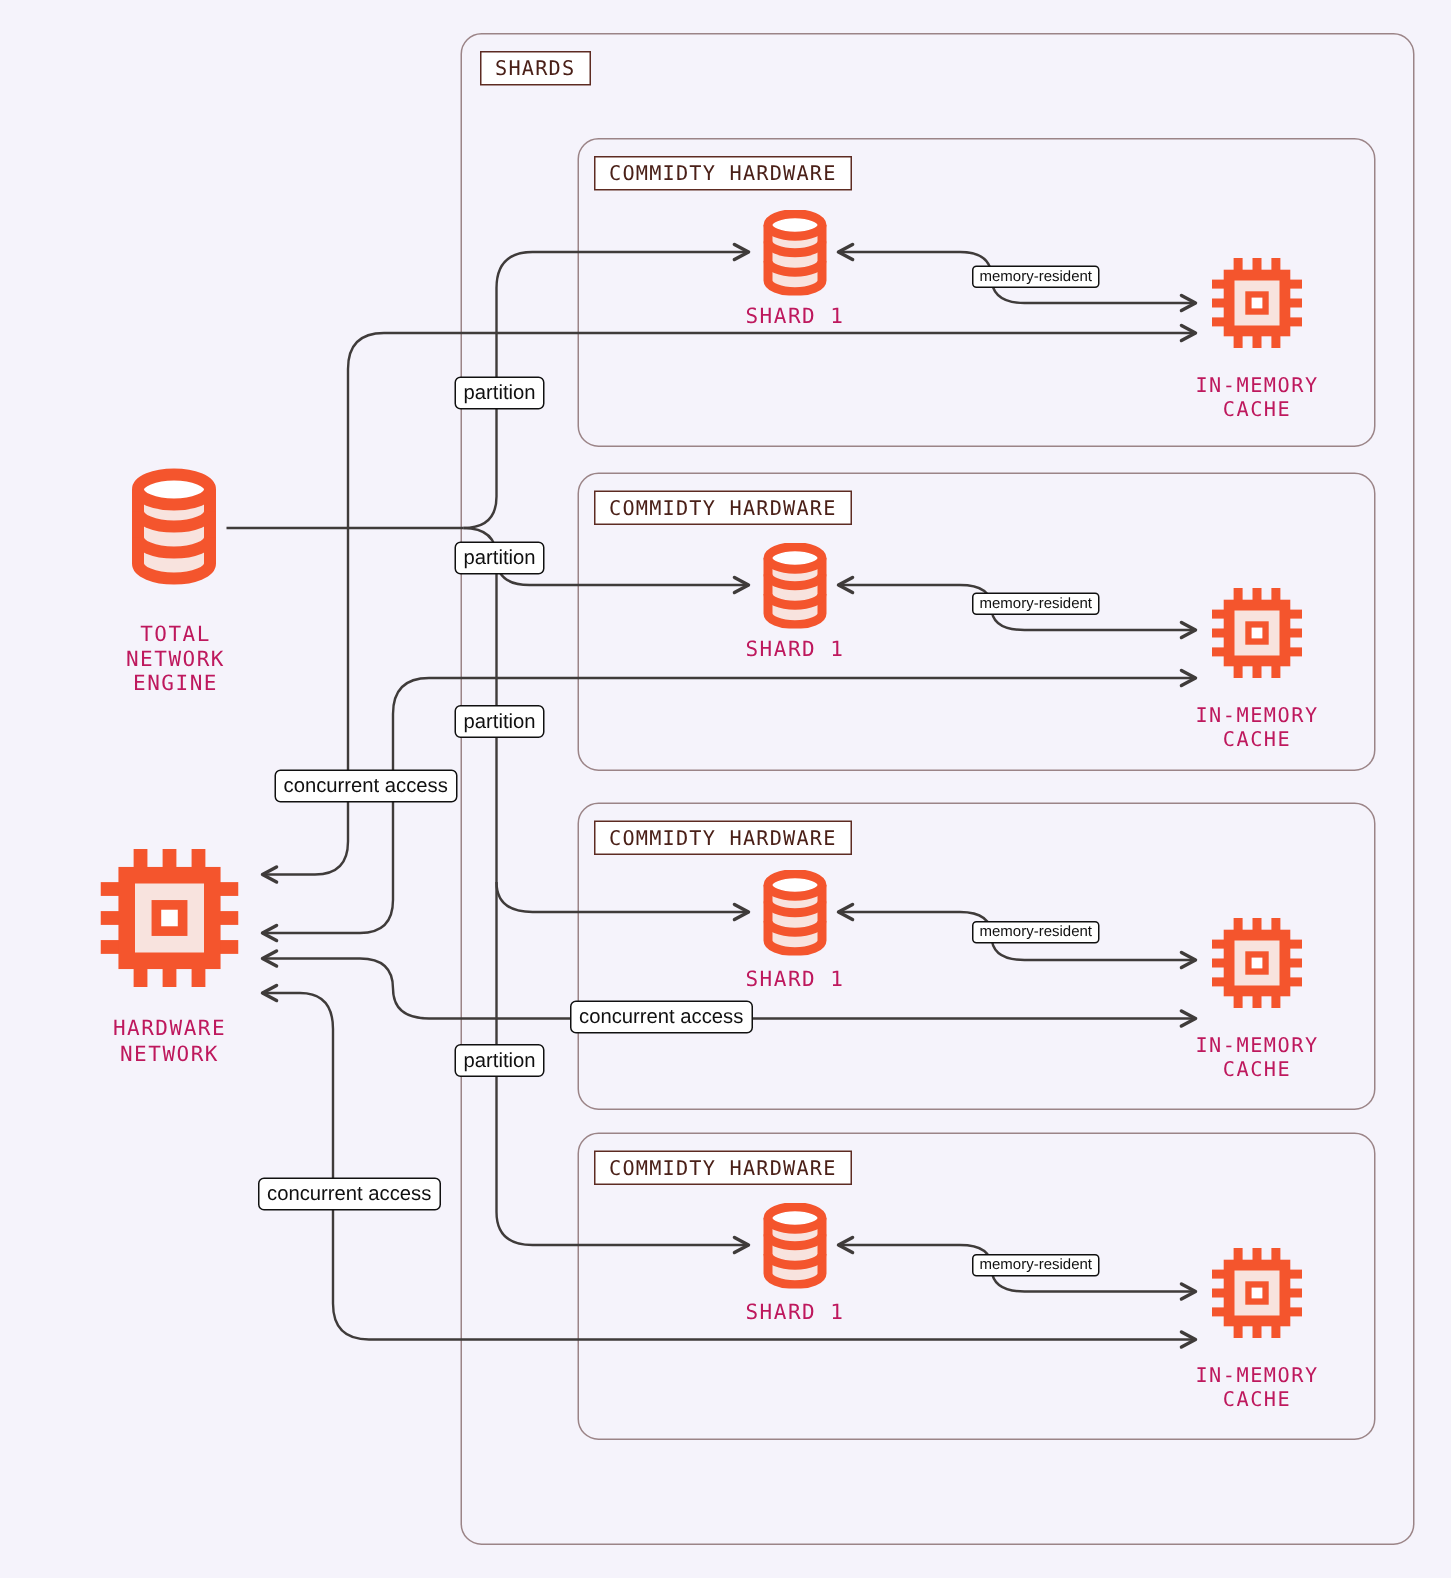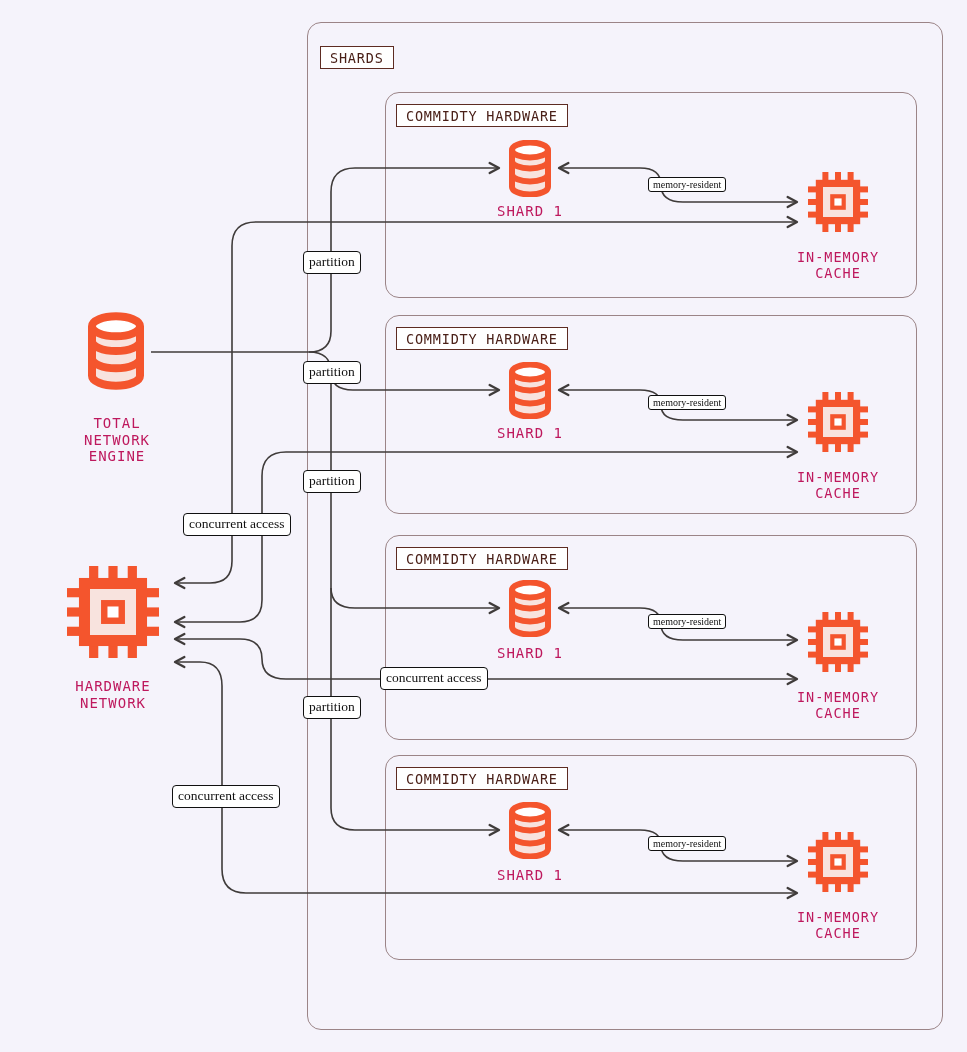--- a/index.html
+++ b/index.html
@@ -18,21 +18,21 @@
   }
   .group-label{
     position:absolute;z-index:4;background:#ffffff;
     border:1.5px solid #5d2b22;color:#4a2018;
     font-size:13.5px;letter-spacing:0.8px;
     padding:3px 9px 2px 9px;white-space:nowrap;
   }
   .edge-label{
     position:absolute;z-index:5;background:#ffffff;
     border:1.8px solid #101010;border-radius:4px;color:#101010;
-    font-family:Liberation Serif, serif;font-size:13.5px;
+    font-family:Liberation Sans, sans-serif;font-size:13.5px;
     padding:2px 5px 3px 5px;white-space:nowrap;
   }
   .edge-label.small{
     font-size:10px;border-width:1.3px;border-radius:3px;padding:1px 4px;
   }
   .node-label{
     position:absolute;z-index:4;color:#be185d;
     font-size:14px;letter-spacing:1px;line-height:1.18;
     text-align:center;
   }
@@ -69,21 +69,21 @@
       <path d="M559,608 H640 Q661,608 661,624 Q661,640 683,640 H797" marker-start="url(#arr)" marker-end="url(#arr)"></path>
       <path d="M559,830 H640 Q661,830 661,845 Q661,861 683,861 H797" marker-start="url(#arr)" marker-end="url(#arr)"></path>
 
       <path d="M175,583 H210 Q232,583 232,561 V246 Q232,222 256,222 H797" marker-start="url(#arr)" marker-end="url(#arr)"></path>
       <path d="M175,622 H240 Q262,622 262,600 V476 Q262,452 286,452 H797" marker-start="url(#arr)" marker-end="url(#arr)"></path>
       <path d="M175,639 H240 Q262,639 262,659 Q262,679 286,679 H797" marker-start="url(#arr)" marker-end="url(#arr)"></path>
       <path d="M175,662 H200 Q222,662 222,686 V869 Q222,893 246,893 H797" marker-start="url(#arr)" marker-end="url(#arr)"></path>
     </g>
   </svg>
 
-  <div class="group-label" style="left:320px;top:46px;">SHARDS</div>
+  <div class="group-label" style="left:320px;top:34px;">SHARDS</div>
   <div class="group-label" style="left:396px;top:104px;">COMMIDTY HARDWARE</div>
   <div class="group-label" style="left:396px;top:327px;">COMMIDTY HARDWARE</div>
   <div class="group-label" style="left:396px;top:547px;">COMMIDTY HARDWARE</div>
   <div class="group-label" style="left:396px;top:767px;">COMMIDTY HARDWARE</div>
 
   <svg class="icon" style="left:84px;top:312px;" width="64" height="78" viewBox="0 0 48 57">
     <path d="M6,10 V47 A18,7.5 0 0 0 42,47 V10" fill="#f8e3de" stroke="#f4552d" stroke-width="6" stroke-linejoin="round"></path>
     <path d="M6,21 A18,7.5 0 0 0 42,21" fill="none" stroke="#f4552d" stroke-width="6"></path>
     <path d="M6,34 A18,7.5 0 0 0 42,34" fill="none" stroke="#f4552d" stroke-width="6"></path>
     <ellipse cx="24" cy="10" rx="18" ry="7.5" fill="#ffffff" stroke="#f4552d" stroke-width="6"></ellipse>

